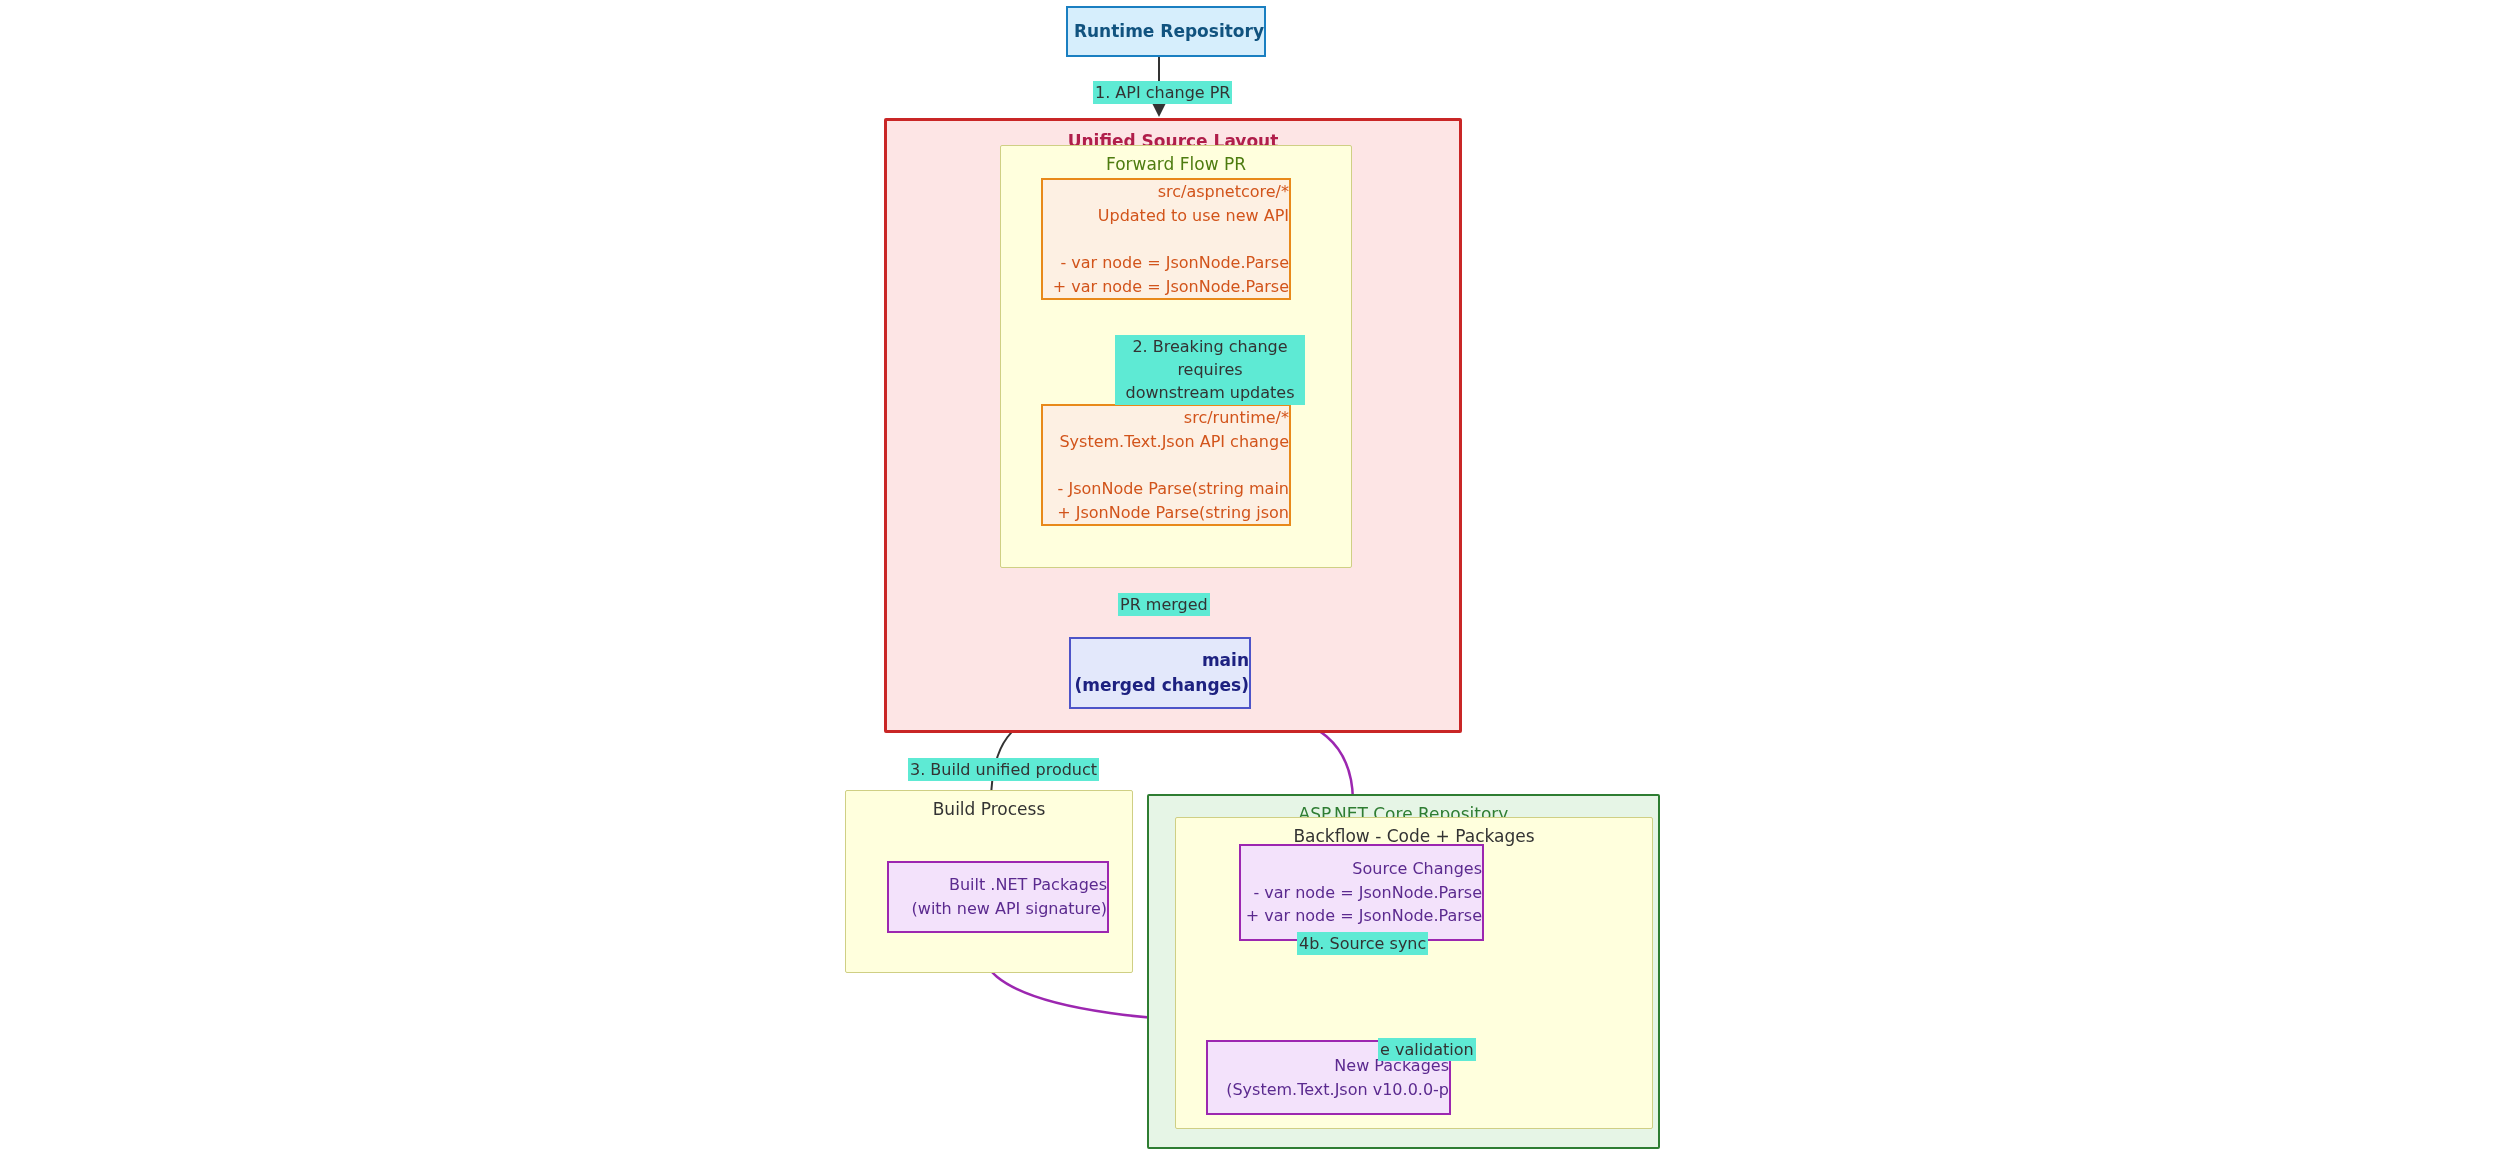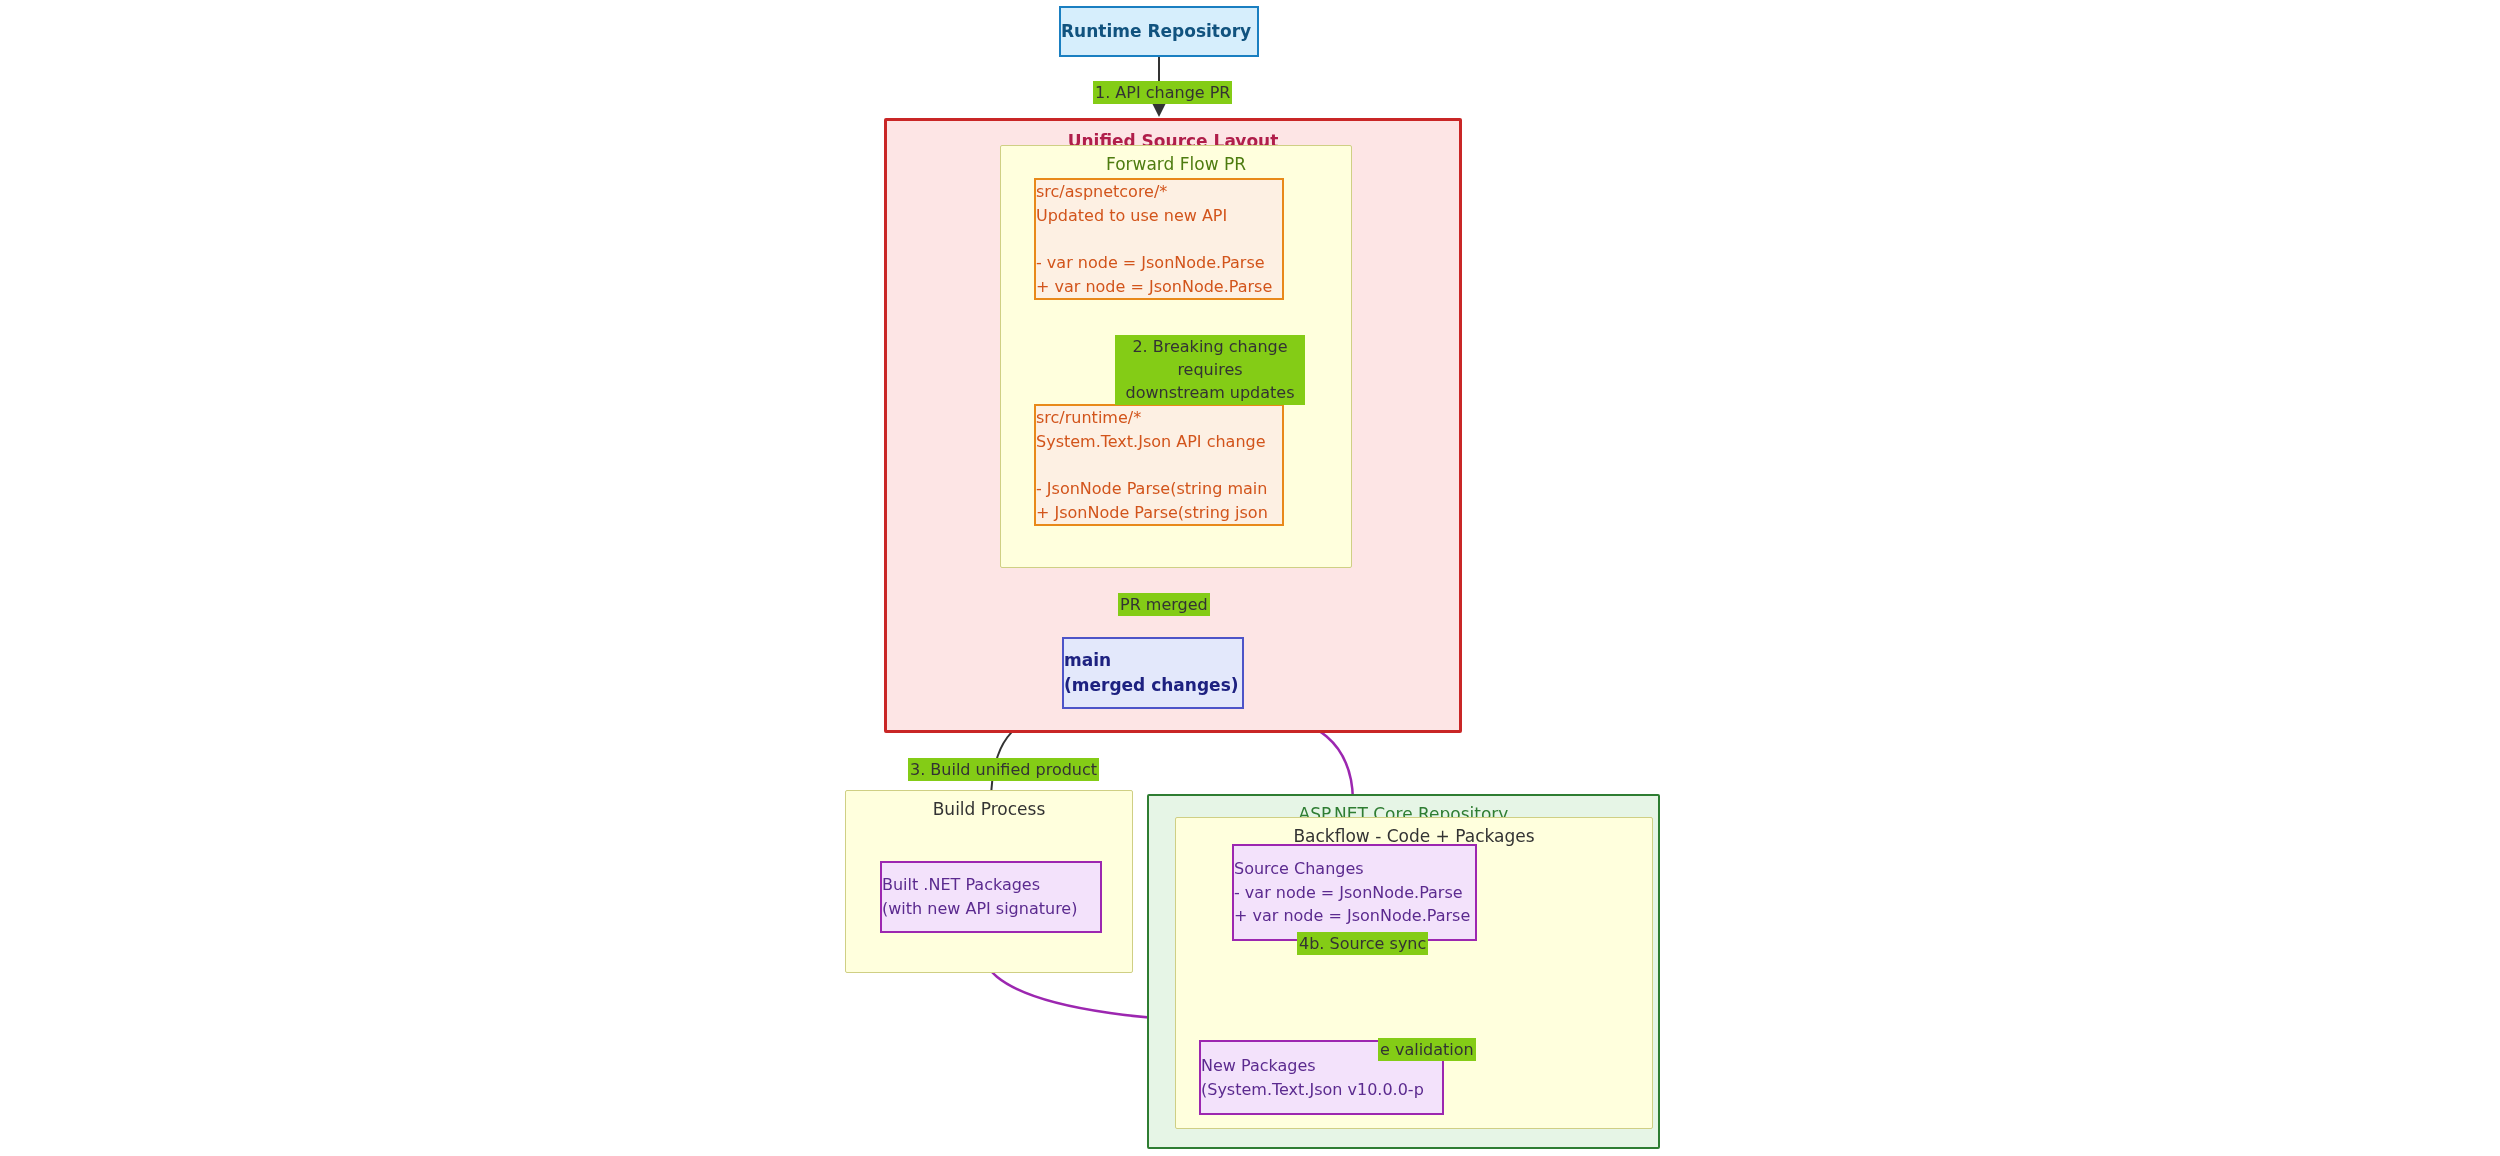--- a/index.html
+++ b/index.html
@@ -15,26 +15,27 @@
 
   
   #edges{position:absolute;left:0;top:0;width:2500px;height:1156px;pointer-events:none;}
 
   
   .node{
     position:absolute;
     box-sizing:border-box;
     display:flex;
     flex-direction:column;
-    align-items:flex-start;
+    align-items:flex-end;
     justify-content:center;
     text-align:center;
     overflow:hidden;
     white-space:nowrap;
     line-height:1.48;
+    margin-left:7px;
   }
   .node .ln{display:block;}
 
   
   .cluster{
     position:absolute;
     box-sizing:border-box;
     border-radius:2px;
   }
   .cluster-label{
@@ -112,21 +113,21 @@
   #node-aspnetcore-src    {left:1034px;top:178px;width:250px;height:122px;}
   #node-runtime-src       {left:1034px;top:404px;width:250px;height:122px;}
   #node-main-branch       {left:1062px;top:637px;width:182px;height:72px;}
   #node-built-packages    {left:880px;top:861px;width:222px;height:72px;}
   #node-source-changes    {left:1232px;top:844px;width:245px;height:97px;}
   #node-new-packages      {left:1199px;top:1040px;width:245px;height:75px;}
 
   
   .edge-label{
     position:absolute;
-    background:#84cc16;
+    background:#5eead4;
     color:#333333;
     font-size:16px;
     text-align:center;
     line-height:1.45;
     white-space:nowrap;
     padding:0 2px;
     box-sizing:border-box;
   }
   .edge-label .ln{display:block;}
   #label-api-change-pr   {left:1093px;top:81px;}

